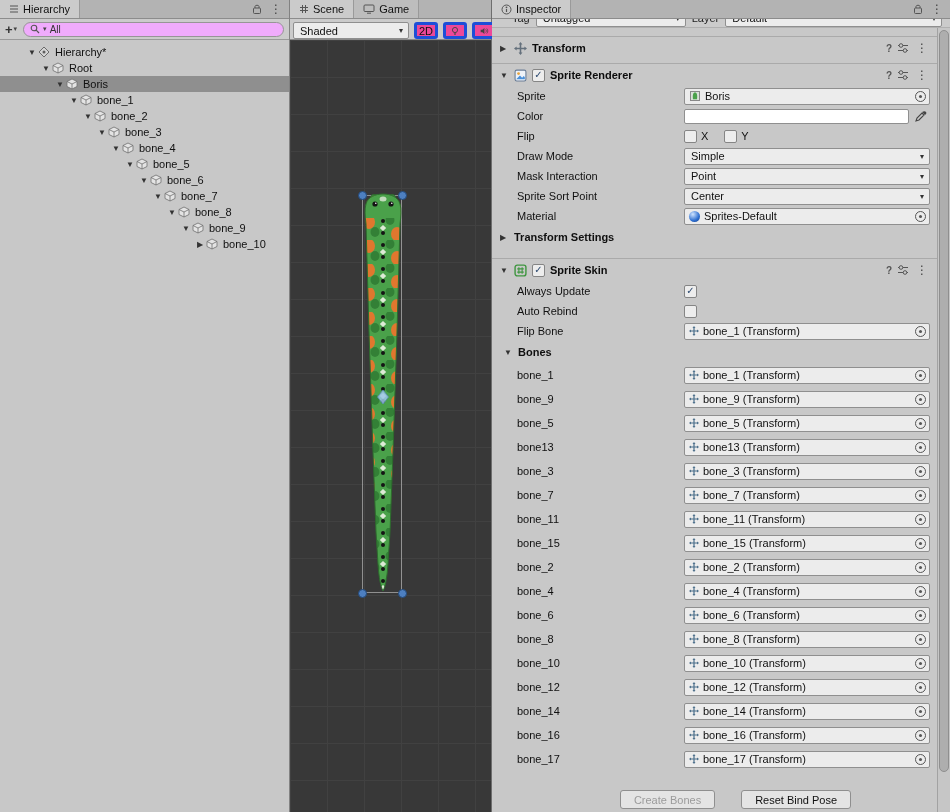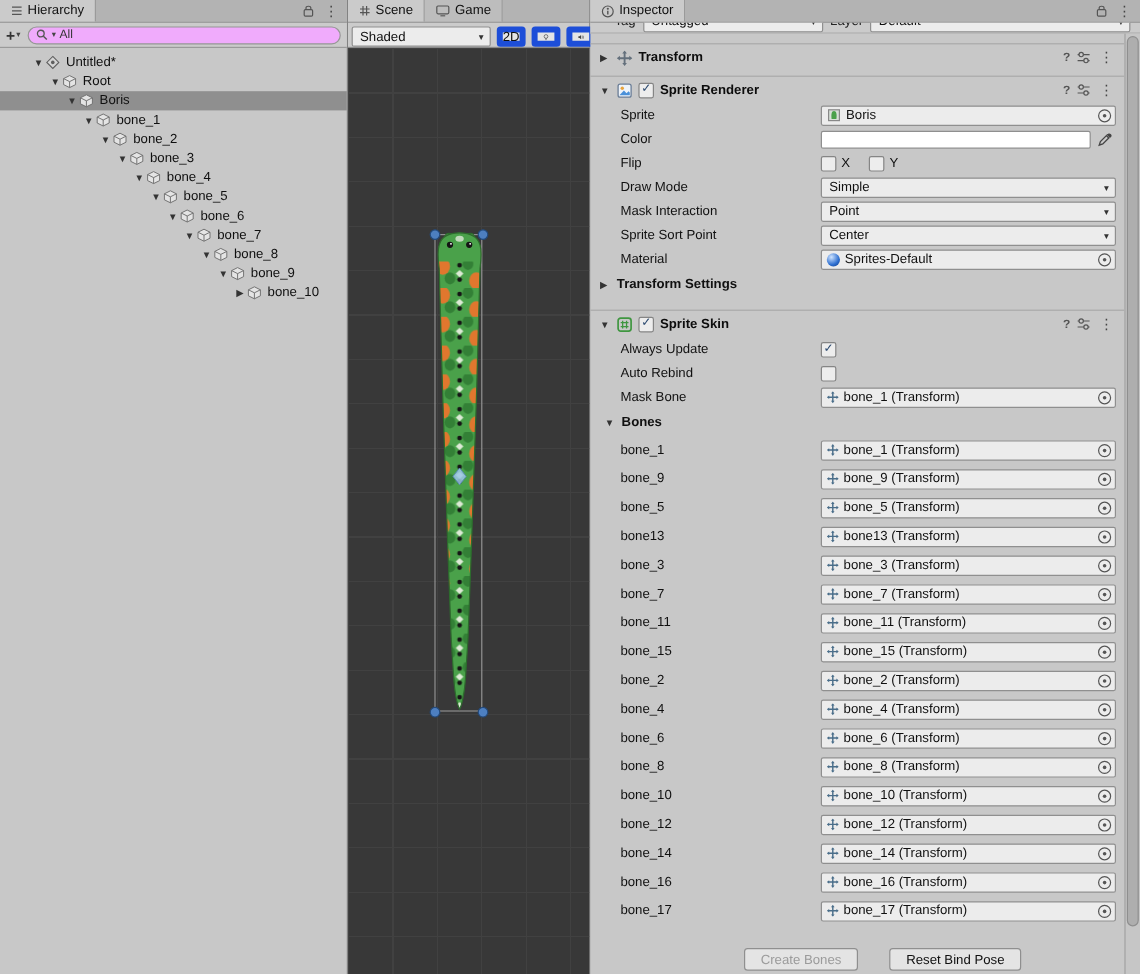--- a/index.html
+++ b/index.html
@@ -35,21 +35,21 @@
   .tree-row .ic-scene { display:none; }
   .tree-row.scene .ic-scene { display:inline; }
   .tree-label { padding-left:3px; }
 
   
   #scene { width:202px; border-right:1px solid #6e6e6e; }
   .scene-toolbar { height:21px; background:#cbcbcb; border-bottom:1px solid #8a8a8a; display:flex; align-items:flex-end; padding:0 3px; gap:5px; }
   .dropfield { height:17px; background:#ececec; border:1px solid #8f8f8f; border-radius:2px; display:flex; align-items:center; padding:0 5px 0 6px; }
   .drop-arrow { margin-left:auto; font-size:8px; color:#333; padding-left:6px; }
   .shading { width:116px; flex:none; }
-  .tool-btn { height:17px; min-width:24px; background:#e5e5e5; border:5px solid #1d4ed8; border-radius:3px; display:flex; align-items:center; justify-content:center; padding:0 4px; }
+  .tool-btn { height:17px; min-width:24px; background:#ec4899; border:3px solid #1d4ed8; border-radius:3px; display:flex; align-items:center; justify-content:center; padding:0 4px; }
   .viewport { position:relative; height:772px; background-color:#383838; overflow:hidden;
     background-image:
       repeating-linear-gradient(to right, #414141 0 1px, transparent 1px 37px),
       repeating-linear-gradient(to bottom, #414141 0 1px, transparent 1px 37px);
   }
   .sel-rect { position:absolute; left:72px; top:155px; width:40px; height:398px; border:1px solid rgba(215,215,215,0.55); }
   .snake { position:absolute; left:70px; top:152px; width:46px; height:404px; }
   .handle { position:absolute; width:9px; height:9px; border-radius:50%; background:#4d7fc0; border:1px solid #23497a; }
 
   
@@ -133,21 +133,21 @@
     <div class="tree" id="hier-tree">
         <div class="tree-row scene" style="padding-left: 26px;">
     <span class="tri">▼</span>
     <span class="obj-icon">
 
       <svg class="ic-scene" width="12" height="12" viewBox="0 0 12 12">
               <path d="M6 1 L11 6 L6 11 L1 6 Z" fill="#d4d4d4" stroke="#5f5f5f" stroke-width="0.9"></path>
               <circle cx="6" cy="6" r="1.5" fill="#5f5f5f"></circle>
             </svg>
     </span>
-    <span class="tree-label">Untitled*</span>
+    <span class="tree-label">Hierarchy*</span>
   </div>
         <div class="tree-row" style="padding-left: 40px;">
     <span class="tri">▼</span>
     <span class="obj-icon">
       <svg class="ic-cube" width="12" height="12" viewBox="0 0 12 12">
               <path d="M6 1 L11 3.5 V8.5 L6 11 L1 8.5 V3.5 Z" fill="#e4e4e4" stroke="#6f6f6f" stroke-width="0.8"></path>
               <path d="M1 3.5 L6 6 L11 3.5 M6 6 V11" fill="none" stroke="#6f6f6f" stroke-width="0.8"></path>
             </svg>
 
     </span>
@@ -548,21 +548,21 @@
         </div>
 
         <div class="prop-row">
           <span class="prop-label">Auto Rebind</span>
           <div class="field-wrap">
             <span class="checkbox"></span>
           </div>
         </div>
 
         <div class="prop-row">
-          <span class="prop-label">Mask Bone</span>
+          <span class="prop-label">Flip Bone</span>
           <div class="field-wrap">
             <div class="objfield">
               <svg class="icon-svg" width="10" height="10" viewBox="0 0 10 10">
                   <path d="M5 0 L6.5 2 H5.6 V4.4 H8 V3.5 L10 5 L8 6.5 V5.6 H5.6 V8 H6.5 L5 10 L3.5 8 H4.4 V5.6 H2 V6.5 L0 5 L2 3.5 V4.4 H4.4 V2 H3.5 Z" fill="#4a6e8a"></path>
                 </svg>
               <span class="of-text">bone_1 (Transform)</span>
               <span class="of-picker"></span>
             </div>
           </div>
         </div>

